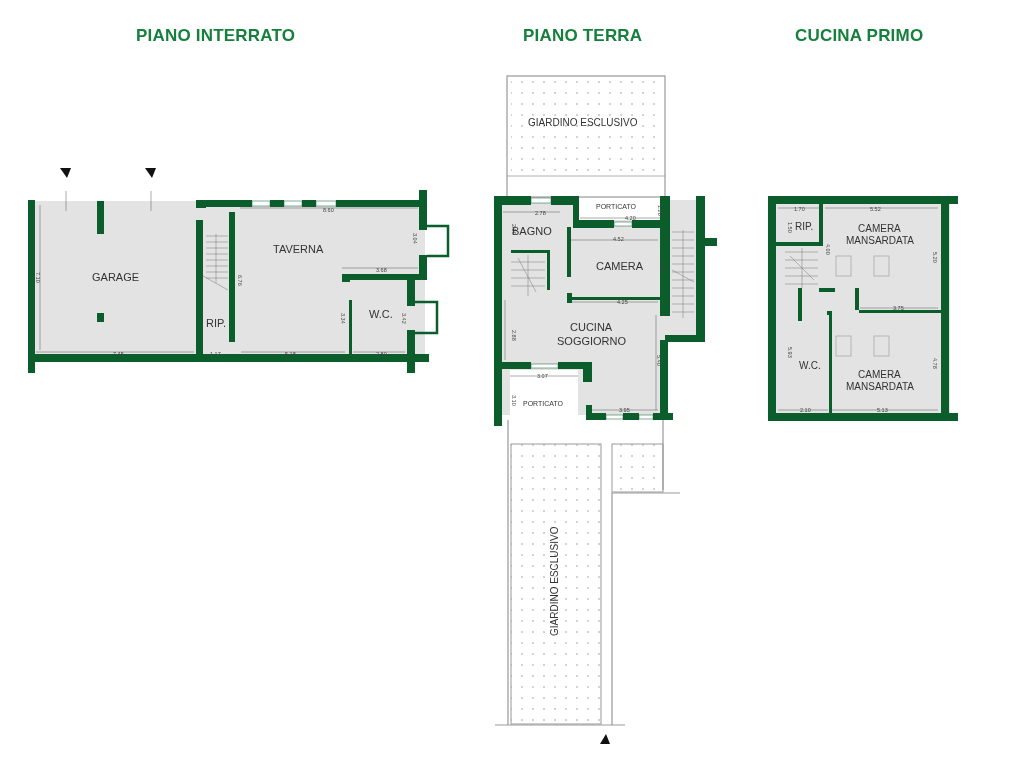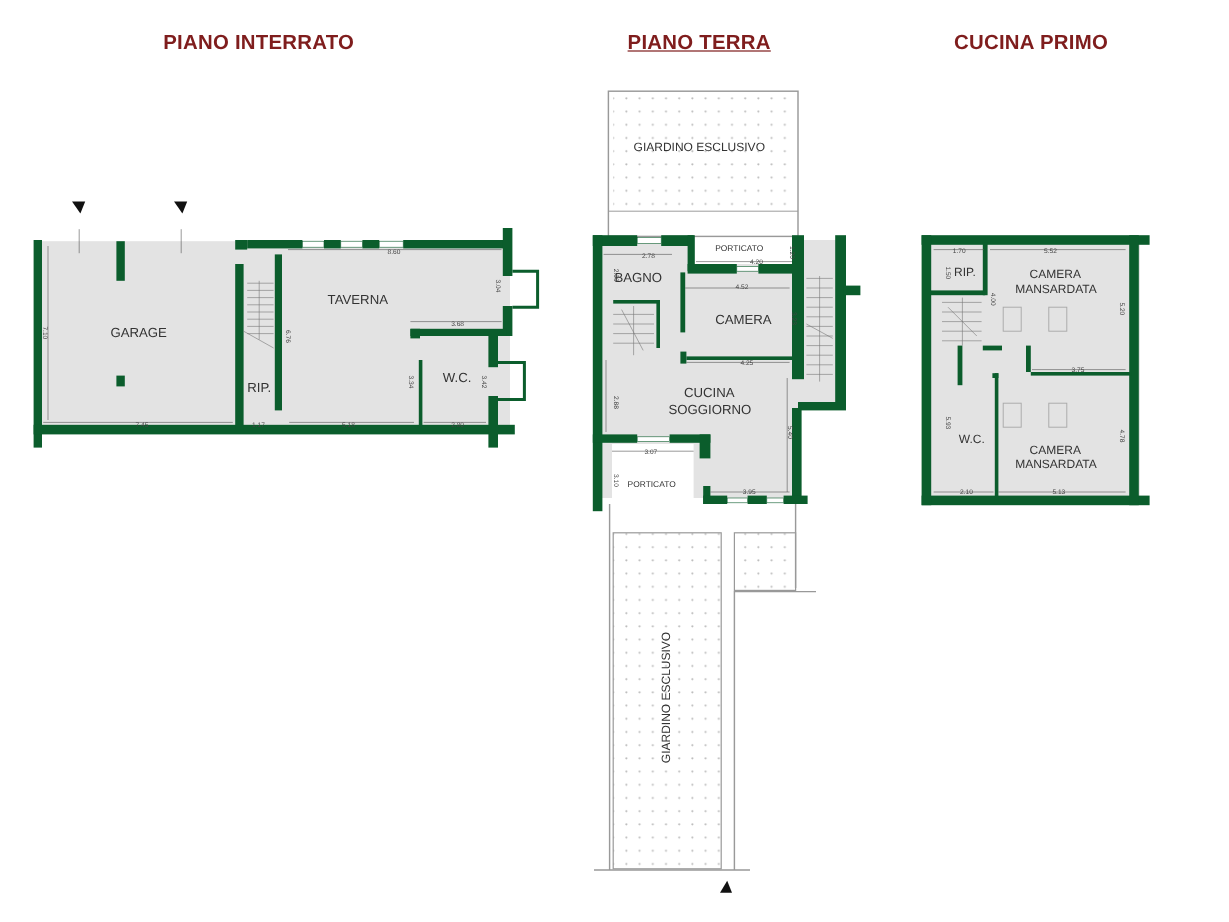--- a/index.html
+++ b/index.html
@@ -1,27 +1,27 @@
 <!DOCTYPE html>
 <html><head>
 <meta charset="utf-8">
 <style>
   html, body { margin:0; padding:0; background:#ffffff; }
   body { width:1024px; height:768px; position:relative; overflow:hidden; font-family:"Liberation Sans", sans-serif; }
-  .title { position:absolute; top:26px; font-weight:bold; font-size:17px; color:#7f1d1d; letter-spacing:0.2px; white-space:nowrap; }
+  .title { position:absolute; top:26px; font-weight:bold; font-size:17px; color:#15803d; letter-spacing:0.2px; white-space:nowrap; }
   svg { position:absolute; left:0; top:0; }
   .lbl { font-family:"Liberation Sans", sans-serif; fill:#333; }
   .room { font-size:11px; }
   .dim { font-size:5.5px; fill:#444; }
 </style>
 </head>
 <body>
 
 <div class="title" style="left:136px;">PIANO INTERRATO</div>
-<div class="title" style="left:523px;text-decoration:underline;">PIANO TERRA</div>
+<div class="title" style="left:523px;">PIANO TERRA</div>
 <div class="title" style="left:795px;">CUCINA PRIMO</div>
 
 <svg width="1024" height="768" viewBox="0 0 1024 768">
   <defs>
     <pattern id="dots" width="11" height="11" patternUnits="userSpaceOnUse">
       <circle cx="5" cy="5" r="0.9" fill="#bdbdbd"></circle>
     </pattern>
   </defs>
 
   <g>

